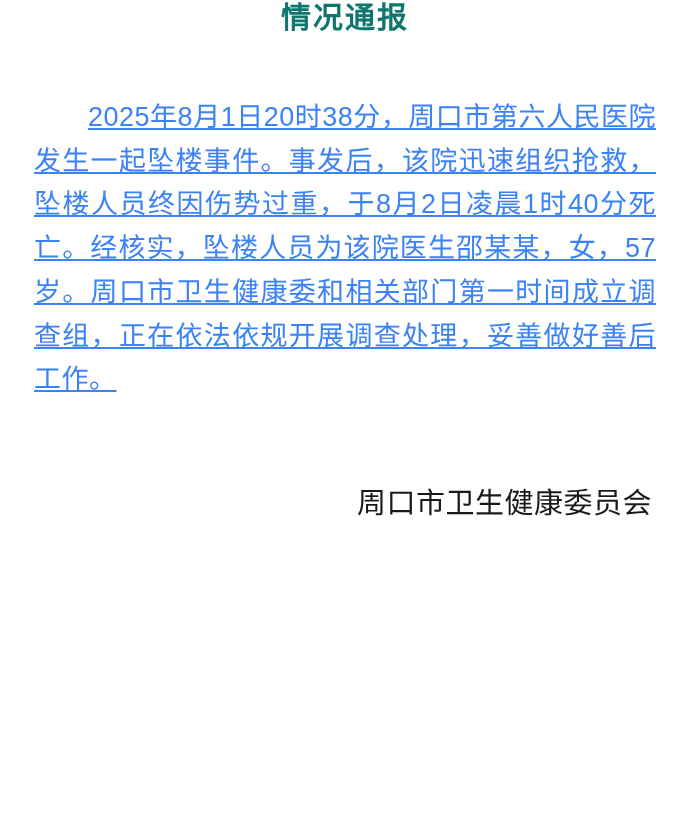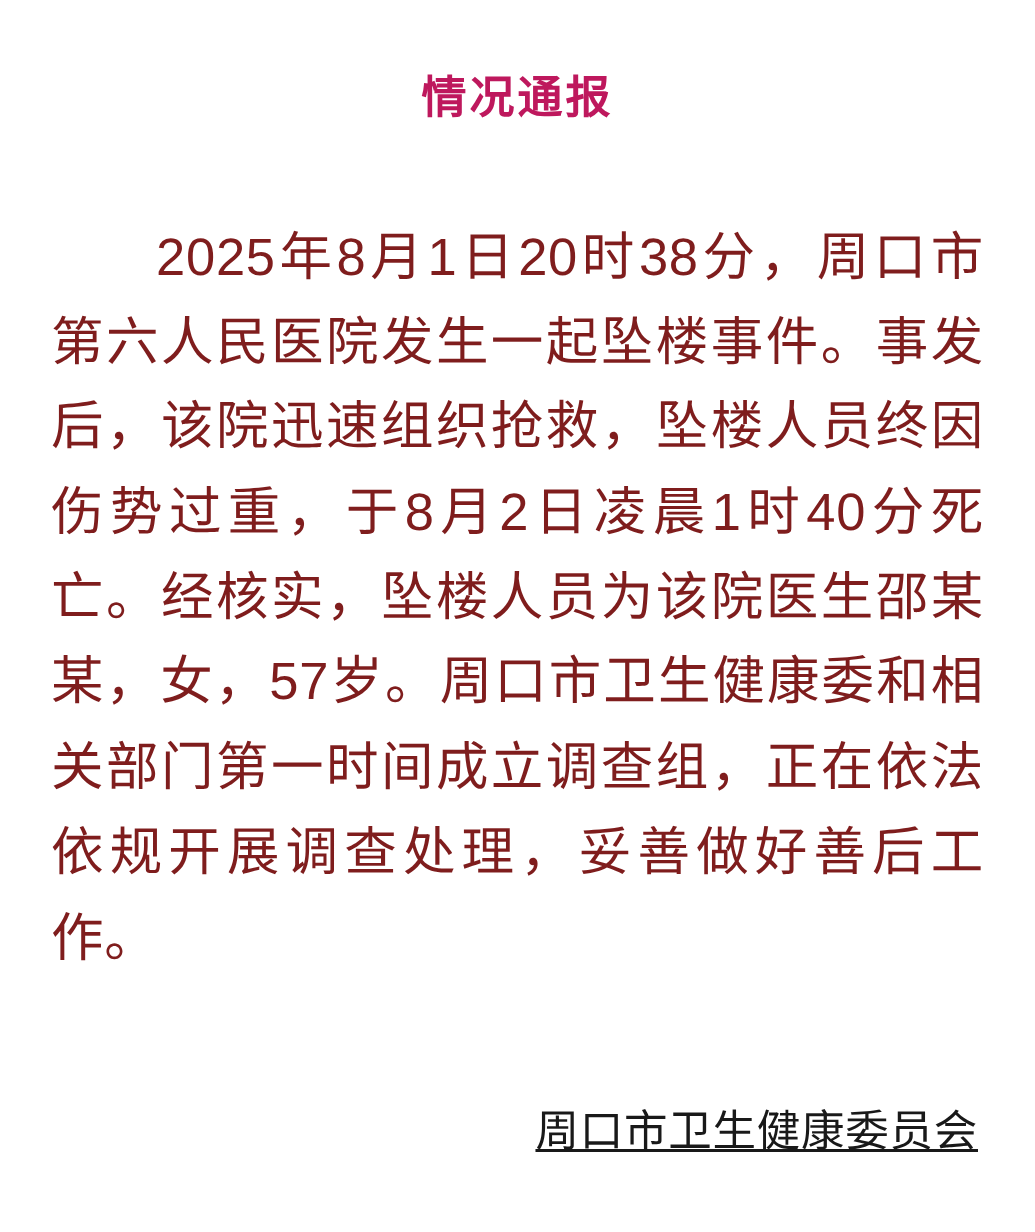--- a/index.html
+++ b/index.html
@@ -16,53 +16,52 @@
   }
   .doc {
     position: relative;
     width: 690px;
     height: 821px;
     box-sizing: border-box;
     padding: 0 34px;
   }
   .doc-title {
     text-align: center;
-    color: #be185d;
+    color: #0f766e;
     font-size: 30px;
     font-weight: bold;
     letter-spacing: 2px;
     margin: 0;
-    padding-top: 48px;
     line-height: 1.2;
   }
   .doc-body {
     margin-top: 60px;
   }
   .doc-paragraph {
-    font-size: 35px;
+    font-size: 27px;
     line-height: 1.62;
     letter-spacing: 0.5px;
     text-align: justify;
     text-justify: inter-ideograph;
     text-indent: 2em;
     margin: 0;
-    color: #7f1d1d;
+    color: #3b82f6;
+    text-decoration: underline;
   }
   .doc-signature {
     margin-top: 78px;
     text-align: right;
     font-size: 29px;
     line-height: 1.62;
     letter-spacing: 0.5px;
     color: #191919;
     padding-right: 4px;
   }
   .sig-line {
     display: block;
-    text-decoration: underline;
   }
   .sig-line.date {
     margin-top: 12px;
   }
 </style>
 </head>
 <body>
 
 <div class="doc">
   <h1 class="doc-title">情况通报</h1>

